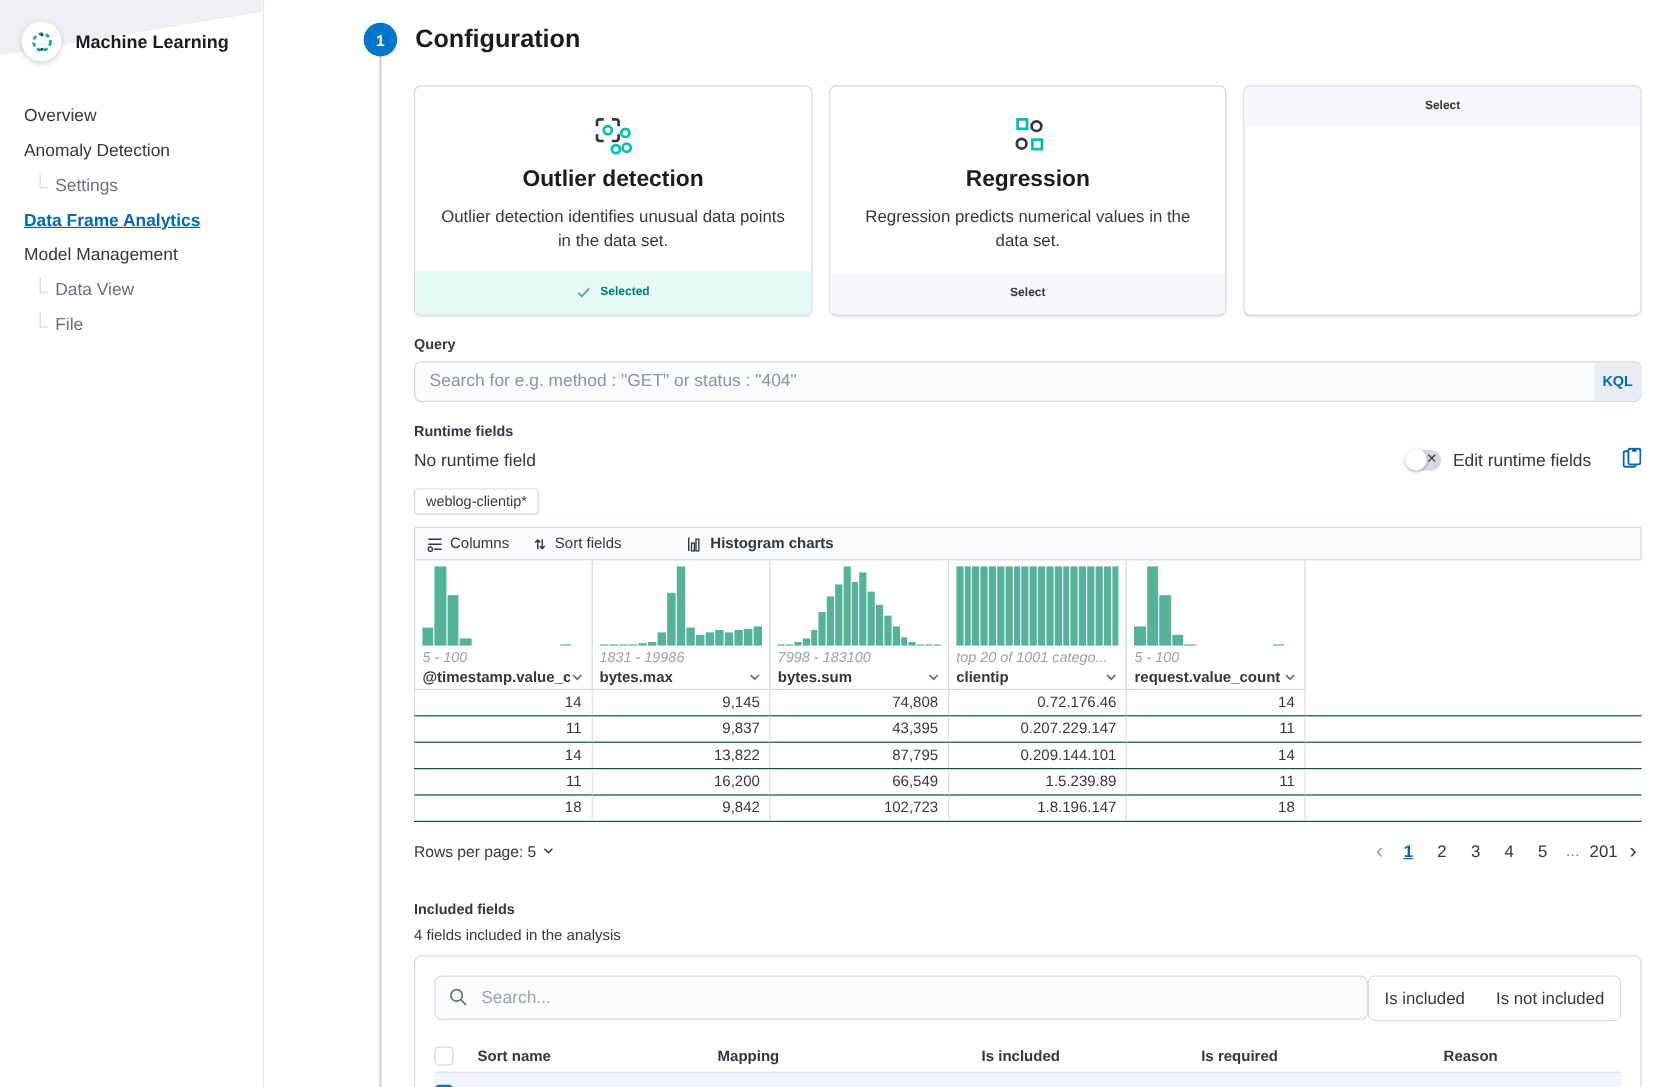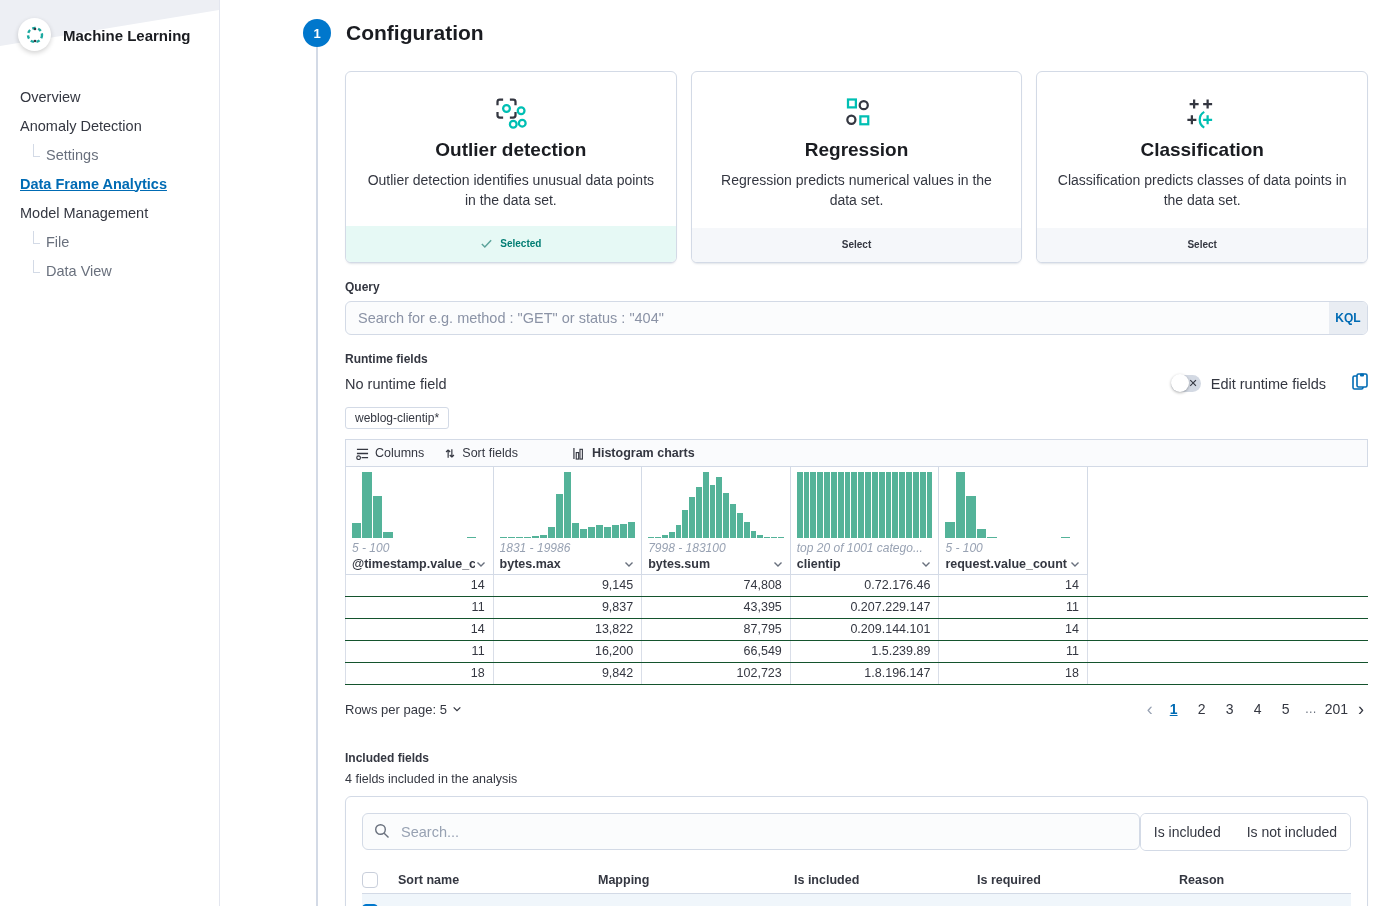--- a/index.html
+++ b/index.html
@@ -105,21 +105,21 @@
                   padding:0 12px 0 38px; font-size:14.5px; color:#343741; font-family:inherit; }
   .search-input::placeholder { color:#98A2B3; }
   .search-icon { position:absolute; left:12px; top:10px; }
   .filter-group { display:flex; align-items:center; border:1px solid #D3DAE6; border-radius:6px; height:38px; overflow:hidden; }
   .filter-btn { height:100%; padding:0 13px; background:#fff; border:none; font-size:14px; color:#343741; cursor:pointer; font-family:inherit; }
 
   .ftable { margin-top:16px; }
   .fhead { display:flex; align-items:center; height:27px; border-bottom:1px solid #D3DAE6; font-size:12.5px; font-weight:600; color:#343741; }
   .frow { display:flex; align-items:center; height:37px; border-bottom:1px solid #D3DAE6; background:#F0F6FB; font-size:13.5px; }
   .c-check { width:36px; display:flex; align-items:center; }
-  .c-field { width:200px; } .c-map { width:196px; } .c-inc { width:183px; } .c-req { width:202px; } .c-reason { flex:1; }
+  .c-field { width:200px; } .c-map { width:220px; } .c-inc { width:183px; } .c-req { width:202px; } .c-reason { flex:1; }
   .cb { width:16px; height:16px; border-radius:4px; border:1px solid #C9CFDB; background:#fff; display:inline-flex;
         align-items:center; justify-content:center; cursor:pointer; }
   .cb.checked { background:#0077CC; border-color:#0077CC; }
 </style>
 </head>
 <body>
 
 <aside>
   <div class="sidebar-top">
     <div class="ml-logo">
@@ -144,25 +144,25 @@
           <span class="lbl">Settings</span>
         </li>
         <li class="nav-item active">
           <span class="lbl">Data Frame Analytics</span>
         </li>
         <li class="nav-item">
           <span class="lbl">Model Management</span>
         </li>
         <li class="nav-item indent">
           <span class="tree"></span>
-          <span class="lbl">File</span>
+          <span class="lbl">Data View</span>
         </li>
         <li class="nav-item indent">
           <span class="tree"></span>
-          <span class="lbl">Data View</span>
+          <span class="lbl">File</span>
         </li>
       </ul>
   </nav>
 </aside>
 
 <main>
   <div class="step-line"></div>
   <header class="step-header">
     <div class="step-circle">1</div>
     <h1 class="page-title">Configuration</h1>
@@ -205,33 +205,20 @@
           </div>
           <div class="card-title">Regression</div>
           <div class="card-desc">Regression predicts numerical values in the data set.</div>
         </div>
         <div class="card-footer">
           <span>Select</span>
         </div>
       </div>
 
       <div class="card">
-        <div class="card-body">
-          <div class="card-icon">
-            <svg width="36" height="36" viewBox="0 0 32 32">
-              <path d="M9 4v8 M5 8h8" stroke="#343741" stroke-width="2"></path>
-              <path d="M21 4v8 M17 8h8" stroke="#343741" stroke-width="2"></path>
-              <path d="M7 18v8 M3 22h8" stroke="#343741" stroke-width="2"></path>
-              <path d="M21 18v8 M17 22h8" stroke="#00BFB3" stroke-width="2"></path>
-              <path d="M18 15 a8 8 0 0 0-4 7 a8 8 0 0 0 4 7" fill="none" stroke="#00BFB3" stroke-width="2"></path>
-            </svg>
-          </div>
-          <div class="card-title">Classification</div>
-          <div class="card-desc">Classification predicts classes of data points in the data set.</div>
-        </div>
         <div class="card-footer">
           <span>Select</span>
         </div>
       </div>
     </div>
 
     
     <div class="section-label">Query</div>
     <div class="query-row">
       <input class="query-input" type="text" placeholder="Search for e.g. method : &quot;GET&quot; or status : &quot;404&quot;" style="">

